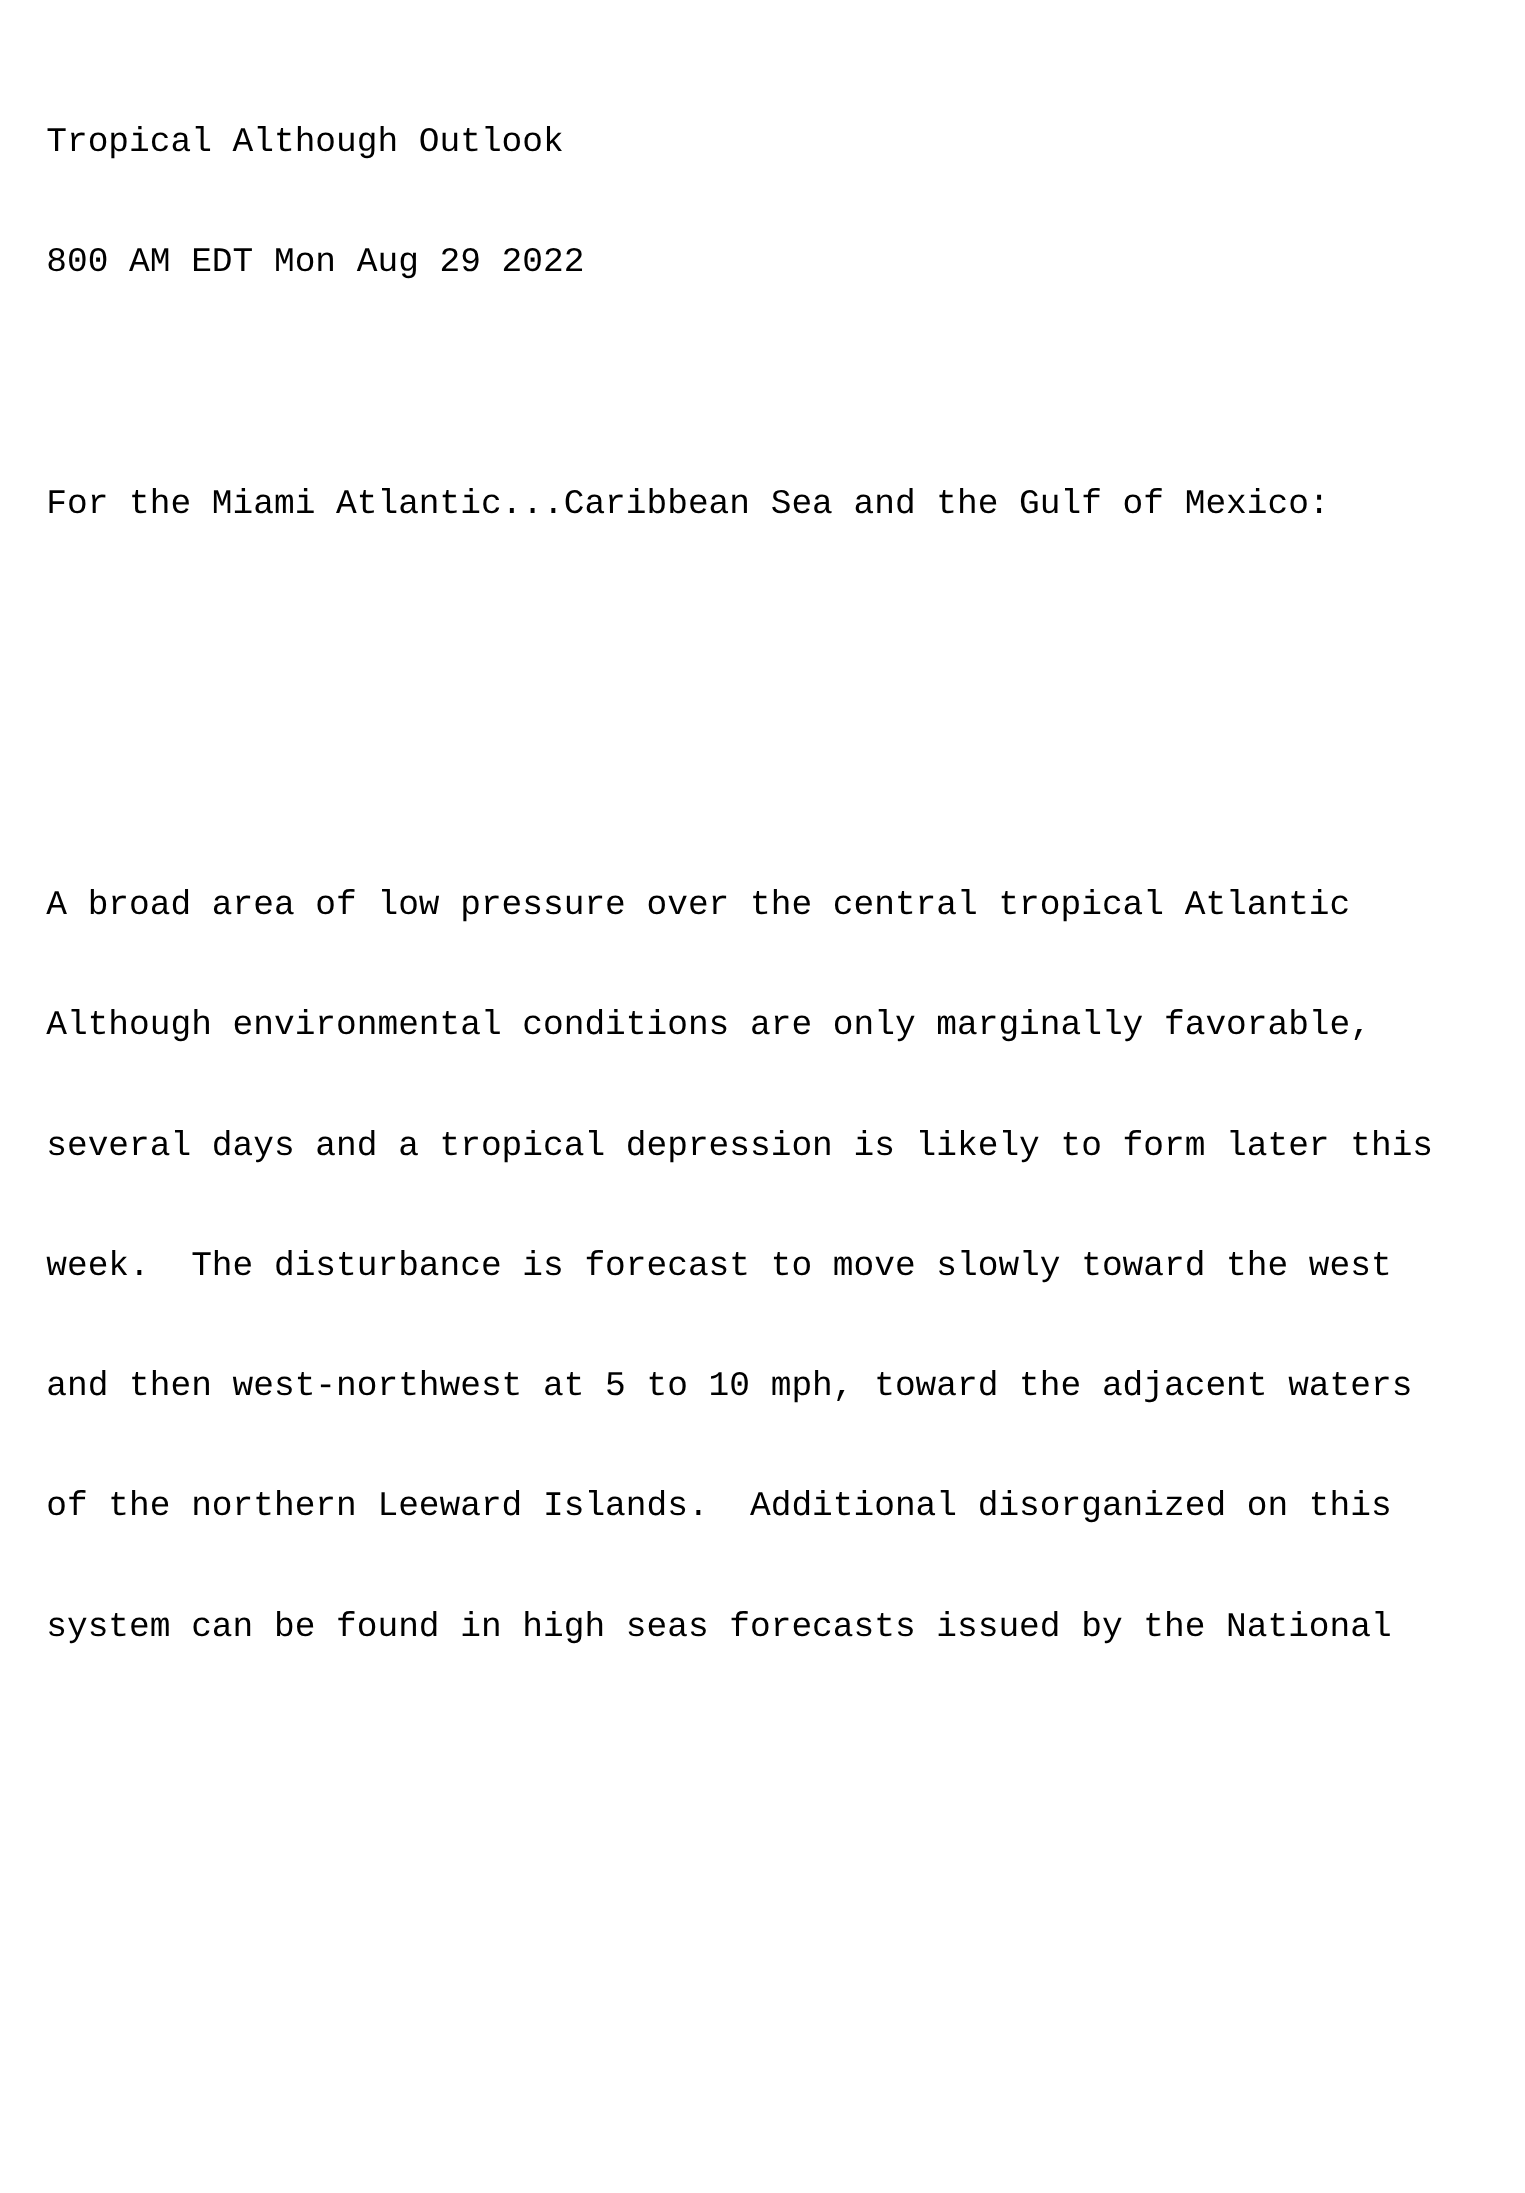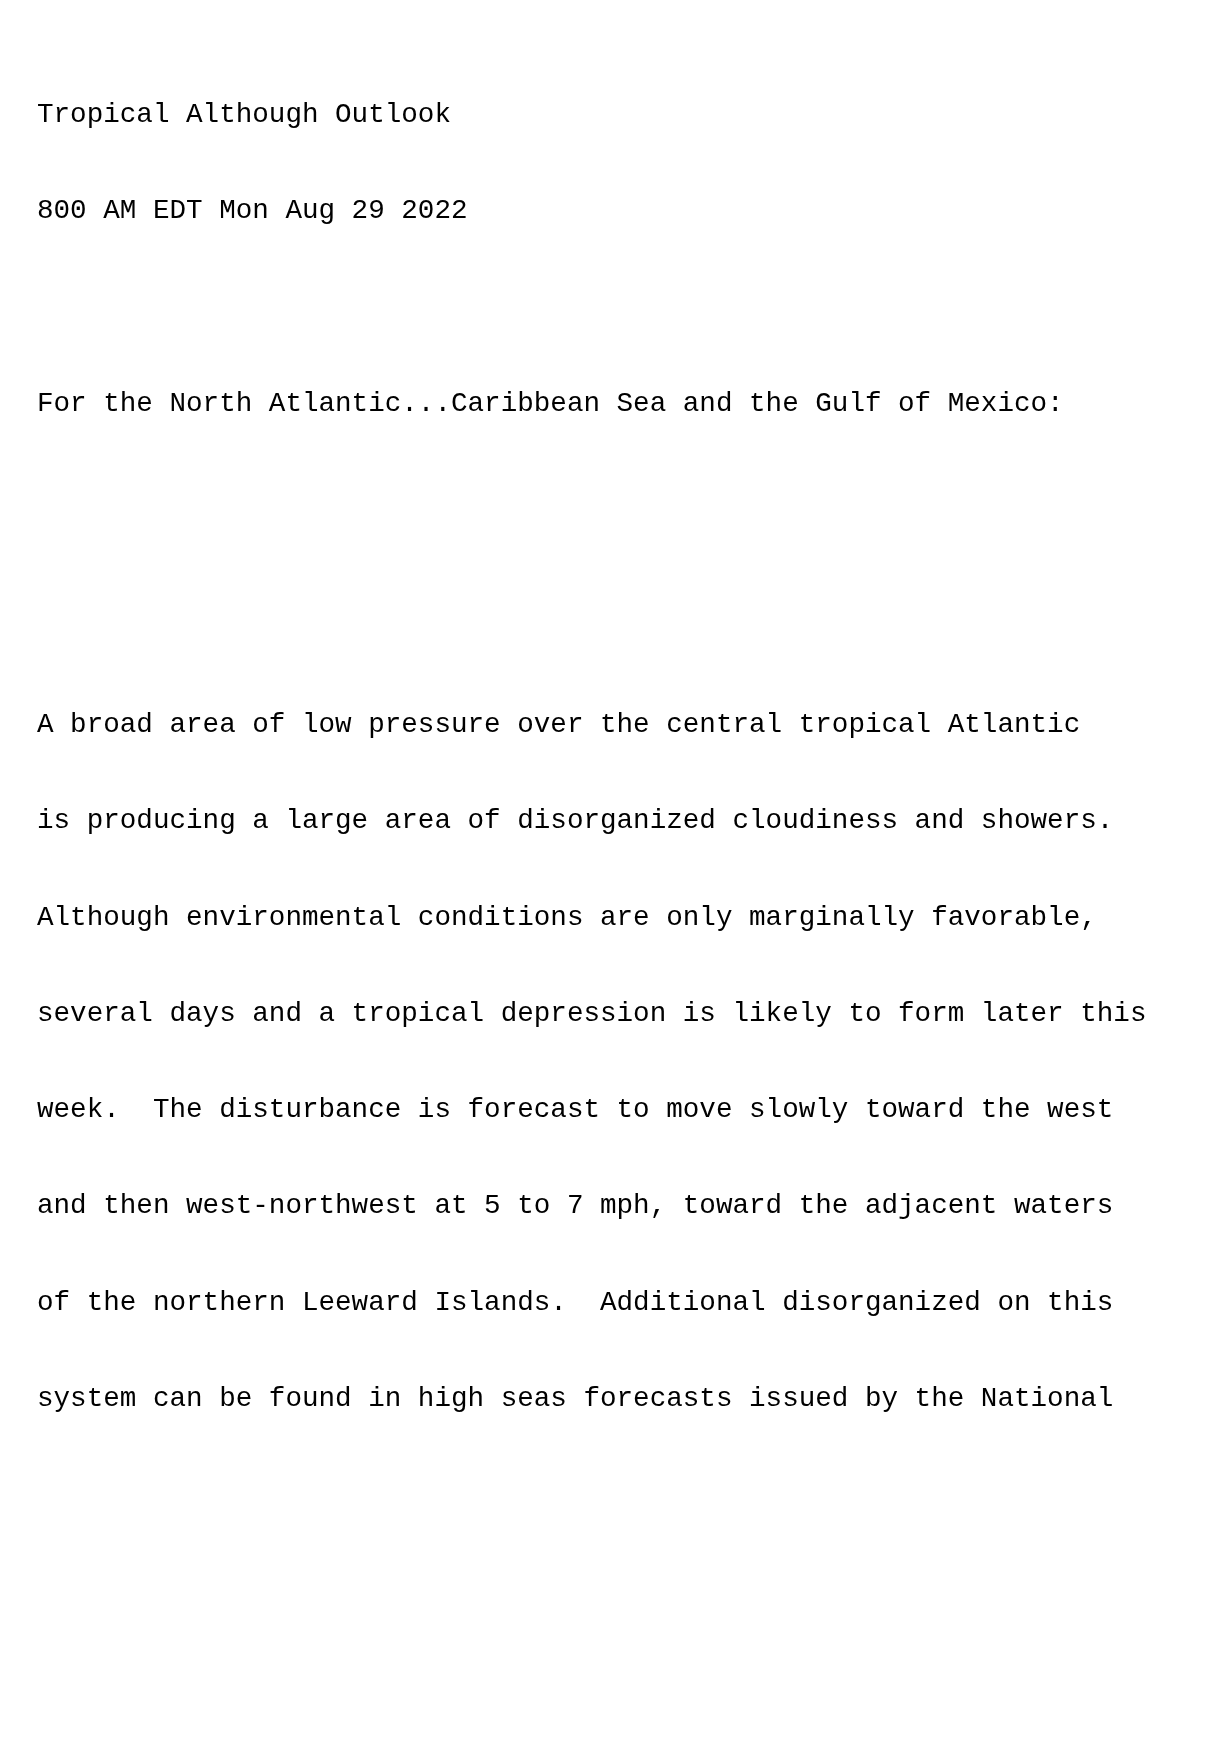--- a/index.html
+++ b/index.html
@@ -25,31 +25,30 @@
   .line { display: block; height: 32.1px; }
   .blank { display: block; height: 32.1px; }
 </style>
 </head>
 <body>
 
 <div class="doc">
   <span class="line">Tropical Although Outlook</span>
   <span class="line">800 AM EDT Mon Aug 29 2022</span>
   <span class="blank"></span>
-  <span class="line">For the North Atlantic...Caribbean Sea and the Gulf of Mexico:</span>
+  <span class="line">For the Miami Atlantic...Caribbean Sea and the Gulf of Mexico:</span>
   <span class="blank"></span>
 
   
   <div>
     <span class="line">A broad area of low pressure over the central tropical Atlantic</span>
-    <span class="line">is producing a large area of disorganized cloudiness and showers.</span>
     <span class="line">Although environmental conditions are only marginally favorable,</span>
     <span class="line">several days and a tropical depression is likely to form later this</span>
     <span class="line">week.  The disturbance is forecast to move slowly toward the west</span>
-    <span class="line">and then west-northwest at 5 to 7 mph, toward the adjacent waters</span>
+    <span class="line">and then west-northwest at 5 to 10 mph, toward the adjacent waters</span>
     <span class="line">of the northern Leeward Islands.  Additional disorganized on this</span>
     <span class="line">system can be found in high seas forecasts issued by the National</span>
     
     
     
   </div>
   
 
   
   

